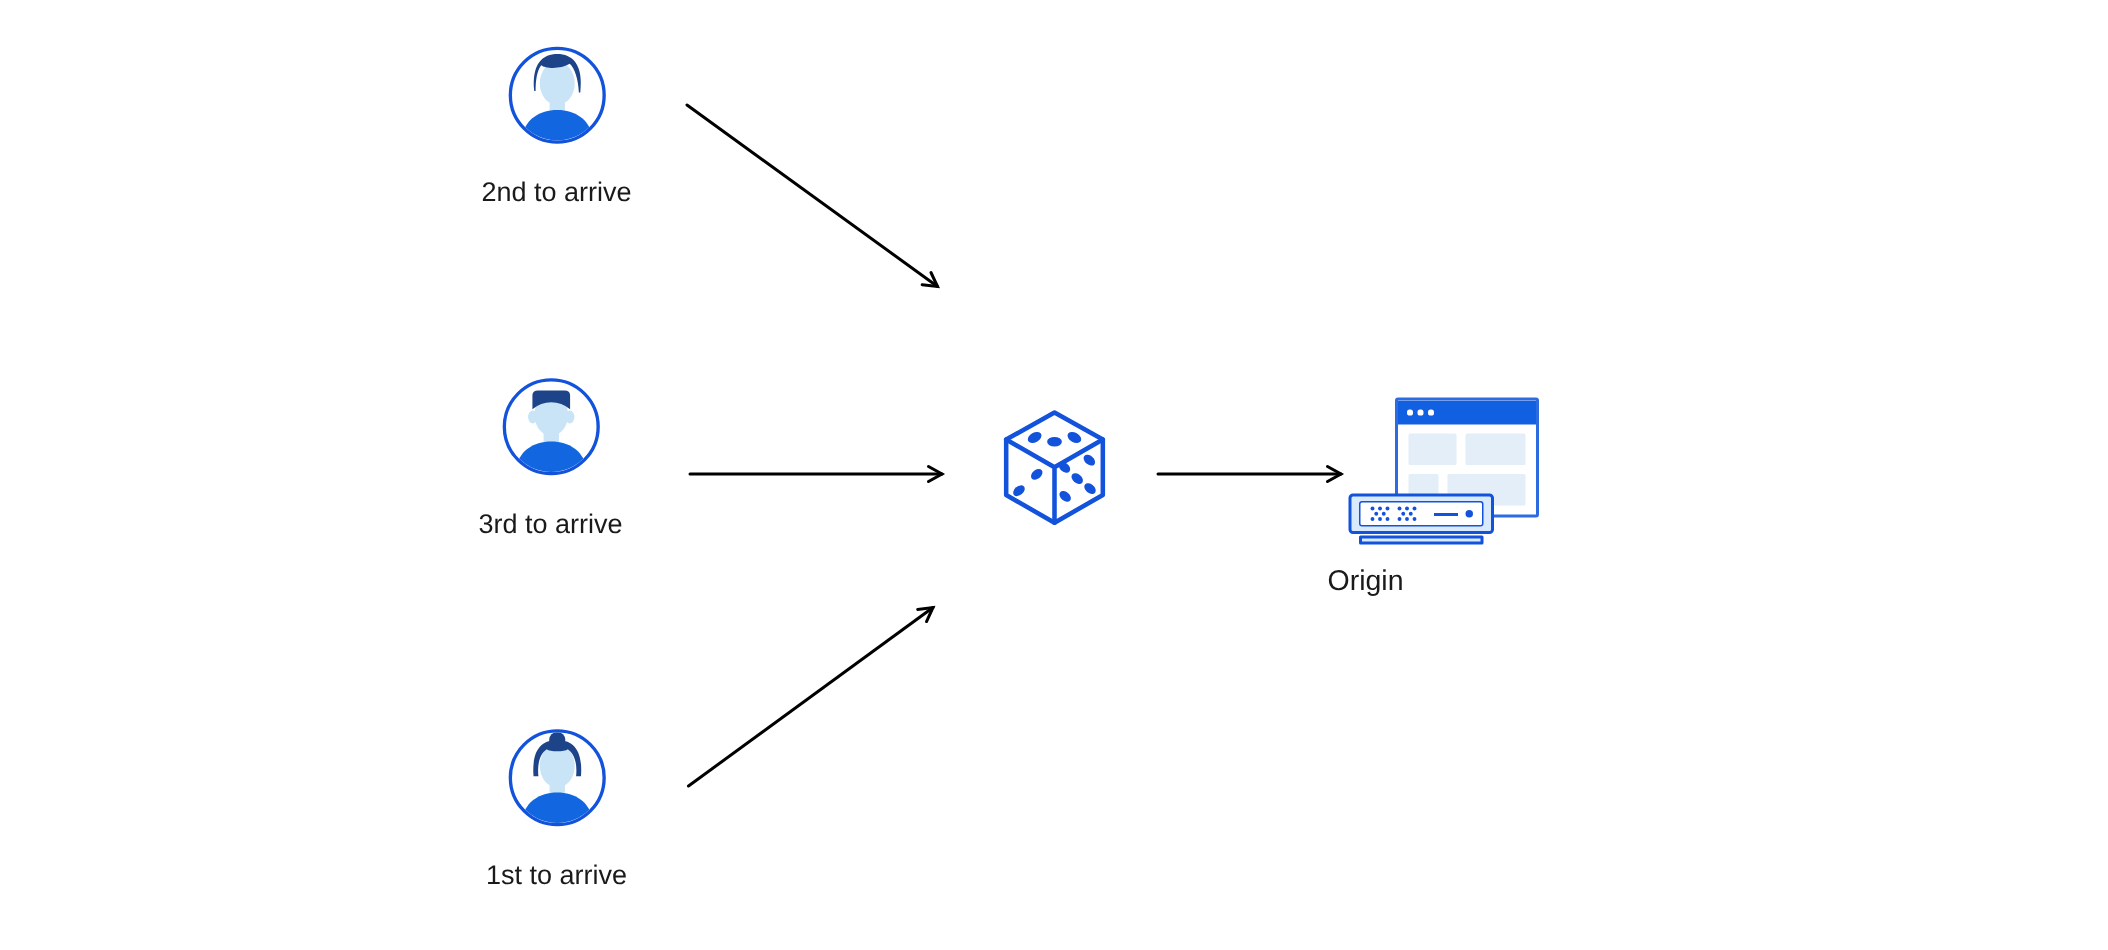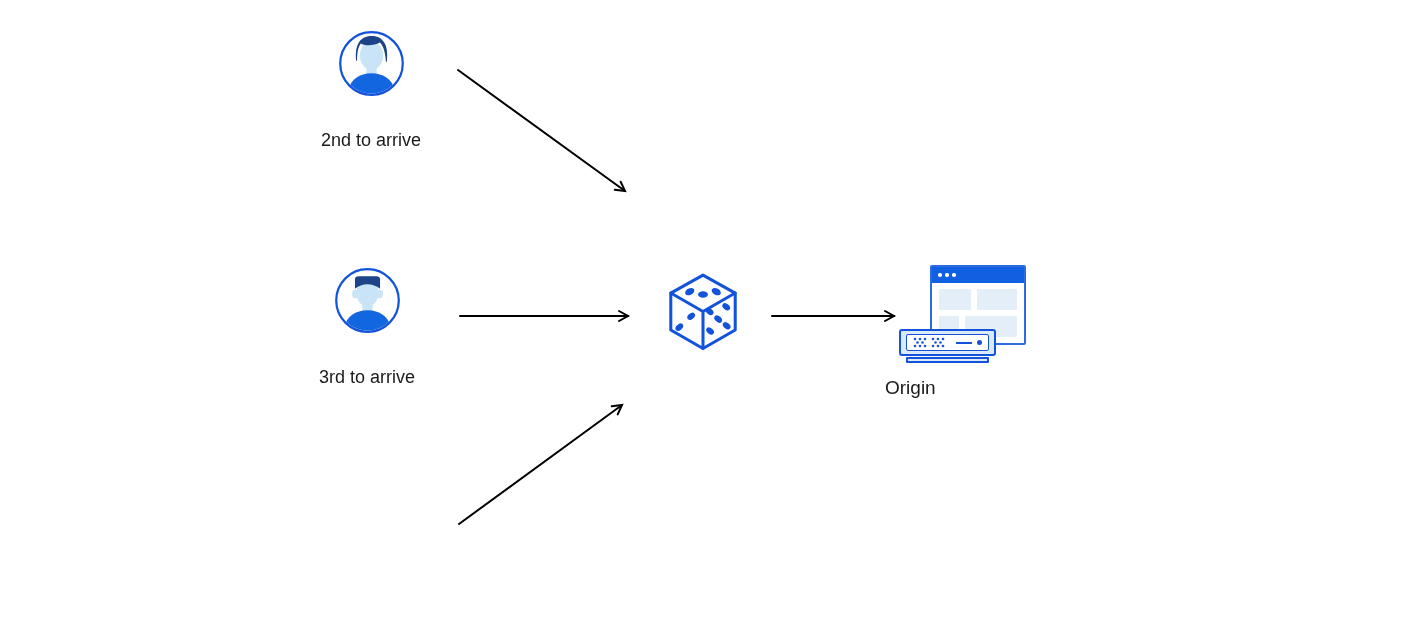--- a/index.html
+++ b/index.html
@@ -7,21 +7,21 @@
     --hair_navy:#1d4489; --skin_blue:#c9e4f6; --panel_blue:#e3eef9;
     --server_fill:#d8eafb; --window_border:#2d6ce0; --arrow:#000000;
     --text:#1a1a1a; --background:#ffffff;
   }
   html,body{margin:0;padding:0;}
   body{font-family:"Liberation Sans",sans-serif;background:var(--background);}
   .canvas{position:relative;width:1405px;height:633px;background:var(--background);overflow:hidden;}
   .arrows-layer{position:absolute;left:0;top:0;pointer-events:none;}
   .node{position:absolute;width:160px;display:flex;flex-direction:column;align-items:center;}
   .node .avatar{width:67px;height:67px;display:block;}
-  .node-label{margin-top:32px;font-size:18px;line-height:22px;color:var(--text);white-space:nowrap;}
+  .node-label{margin-top:20px;font-size:18px;line-height:22px;color:var(--text);white-space:nowrap;}
   
   .f-skin{fill:var(--skin_blue);}
   .f-shirt{fill:var(--shirt_blue);}
   .f-hair{fill:var(--hair_navy);}
   .ring{fill:#fff;stroke:var(--primary_blue);stroke-width:2.4;}
   
   .dice-node{position:absolute;left:667px;top:271px;width:72px;height:82px;}
   .dice-node svg{display:block;width:72px;height:82px;}
   .dice-line{fill:#fff;stroke:var(--primary_blue);stroke-width:3.2;stroke-linejoin:round;stroke-linecap:round;}
   .dice-inner{fill:none;stroke:var(--primary_blue);stroke-width:3.2;stroke-linejoin:round;stroke-linecap:round;}
@@ -76,38 +76,54 @@
       <g clip-path="url(#clip-a1)">
         <rect class="f-skin" x="30.5" y="36" width="11" height="14"></rect>
         <path class="f-shirt" d="M36 46.5 C23 46.5 13.5 53.5 11.5 63.5 L11.5 72 L60.5 72 L60.5 63.5 C58.5 53.5 49 46.5 36 46.5 Z"></path>
         <ellipse class="f-skin" cx="36" cy="27.5" rx="12.5" ry="15.5"></ellipse>
         <path class="f-hair" d="M19.5 33 C17.5 13 26 6.5 36 6.5 C46.5 6.5 55 13.5 52.5 34 L51.5 34 C51 24 48.5 17 45 13.5 C38.5 17.5 27.5 17 24.5 14.5 C21.5 18.5 20.5 25 20.5 33 Z"></path>
       </g>
     </svg>
     <div class="node-label">2nd to arrive</div>
   </div>
 
-  <div class="node" style="left:287px;top:267px;">
+  <div class="node" style="left:287px;top:251px;">
     <svg class="avatar" viewBox="0 0 72 72">
       <clipPath id="clip-a2">
           <circle cx="36" cy="36" r="32.4"></circle>
         </clipPath>
       <circle class="ring" cx="36" cy="36" r="33.6"></circle>
       <g clip-path="url(#clip-a2)">
         <rect class="f-skin" x="30.5" y="36" width="11" height="14"></rect>
         <path class="f-shirt" d="M36 46.5 C23 46.5 13.5 53.5 11.5 63.5 L11.5 72 L60.5 72 L60.5 63.5 C58.5 53.5 49 46.5 36 46.5 Z"></path>
         <ellipse class="f-skin" cx="22.7" cy="29" rx="3.3" ry="4.6"></ellipse>
         <ellipse class="f-skin" cx="49.3" cy="29" rx="3.3" ry="4.6"></ellipse>
         <ellipse class="f-skin" cx="36" cy="27.5" rx="12" ry="15"></ellipse>
         <path class="f-hair" d="M22.5 23.5 L22.5 13.5 Q22.5 10 26.5 10 L45.5 10 Q49.5 10 49.5 13.5 L49.5 23.5 Q43.5 18.5 36 18.5 Q28.5 18.5 22.5 23.5 Z"></path>
       </g>
     </svg>
     <div class="node-label">3rd to arrive</div>
   </div>
 
+  <div class="node" style="left:291px;top:485px;">
+    <svg class="avatar" viewBox="0 0 72 72">
+      <clipPath id="clip-a3">
+          <circle cx="36" cy="36" r="32.4"></circle>
+        </clipPath>
+      <circle class="ring" cx="36" cy="36" r="33.6"></circle>
+      <g clip-path="url(#clip-a3)">
+        <circle class="f-hair" cx="36" cy="9" r="5.8"></circle>
+        <rect class="f-skin" x="30.5" y="36" width="11" height="14"></rect>
+        <path class="f-shirt" d="M36 46.5 C23 46.5 13.5 53.5 11.5 63.5 L11.5 72 L60.5 72 L60.5 63.5 C58.5 53.5 49 46.5 36 46.5 Z"></path>
+        <ellipse class="f-skin" cx="36" cy="27.5" rx="12.5" ry="15.5"></ellipse>
+        <path class="f-hair" d="M19 35 C17.5 14.5 26 9 36 9 C46 9 54.5 14.5 53 35 L49.5 35 C50.5 25 48 18.5 43.5 15.5 C41.5 17.5 30.5 17.5 28.5 15.5 C24 18.5 21.5 25 22.5 35 Z"></path>
+      </g>
+    </svg>
+    <div class="node-label">1st to arrive</div>
+  </div>
 
   <div class="dice-node">
     <svg viewBox="0 0 76 86">
       <path class="dice-line" d="M38 4 L72 23 L72 62 L38 81.5 L4 62 L4 23 Z"></path>
       <path class="dice-inner" d="M4 23 L38 42.5 L72 23 M38 42.5 L38 81.5"></path>
 
       <ellipse class="pip" cx="24" cy="21.5" rx="5.2" ry="3.4" transform="rotate(-29 24 21.5)"></ellipse>
       <ellipse class="pip" cx="38" cy="24.5" rx="5.2" ry="3.4"></ellipse>
       <ellipse class="pip" cx="52" cy="21.5" rx="5.2" ry="3.4" transform="rotate(29 52 21.5)"></ellipse>
 

